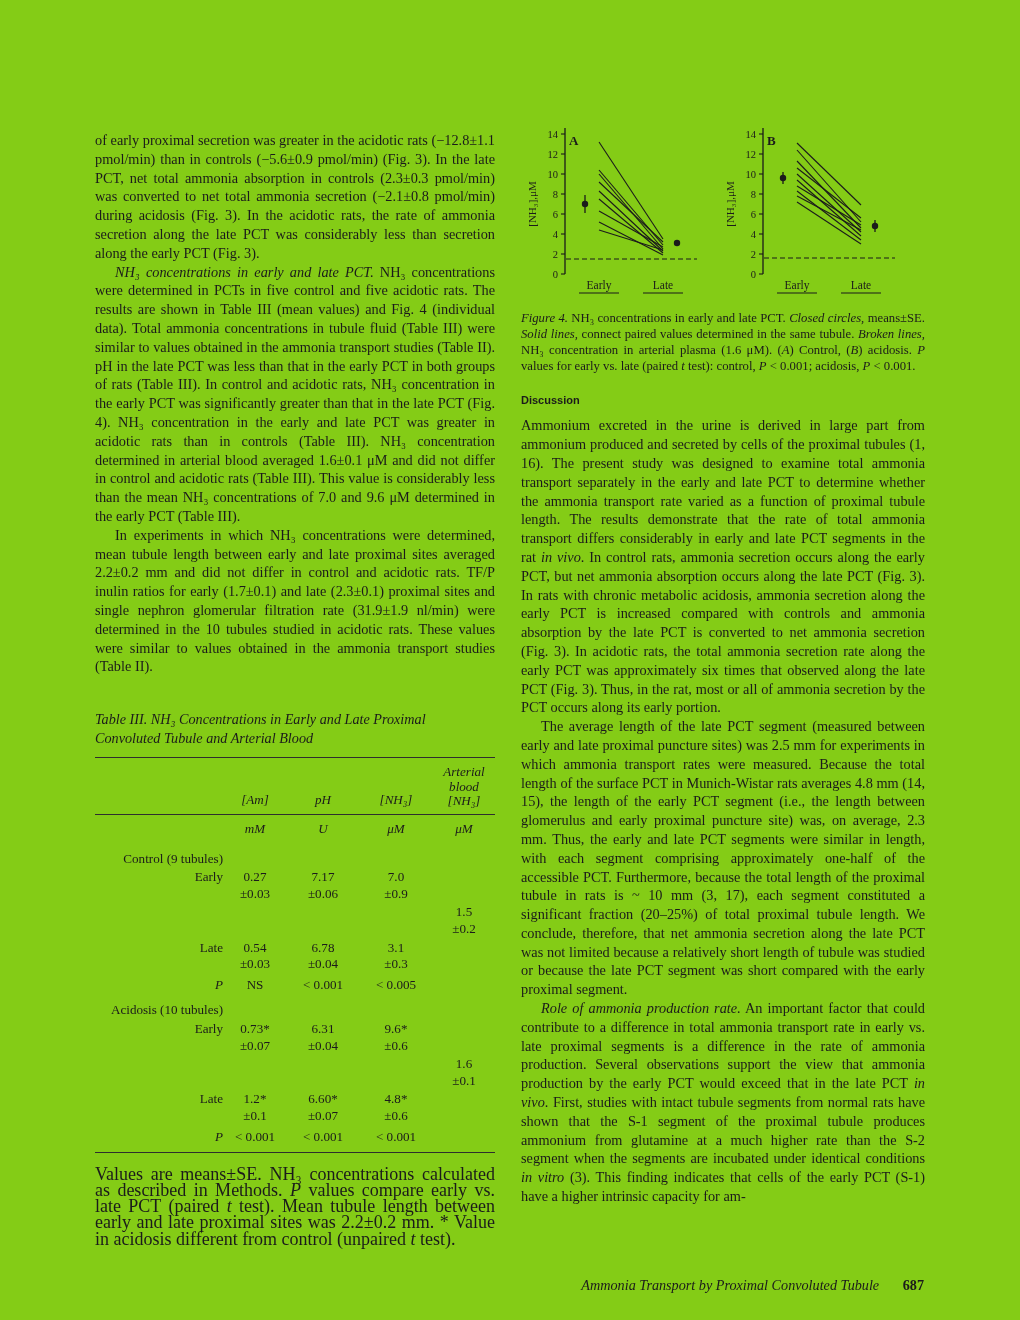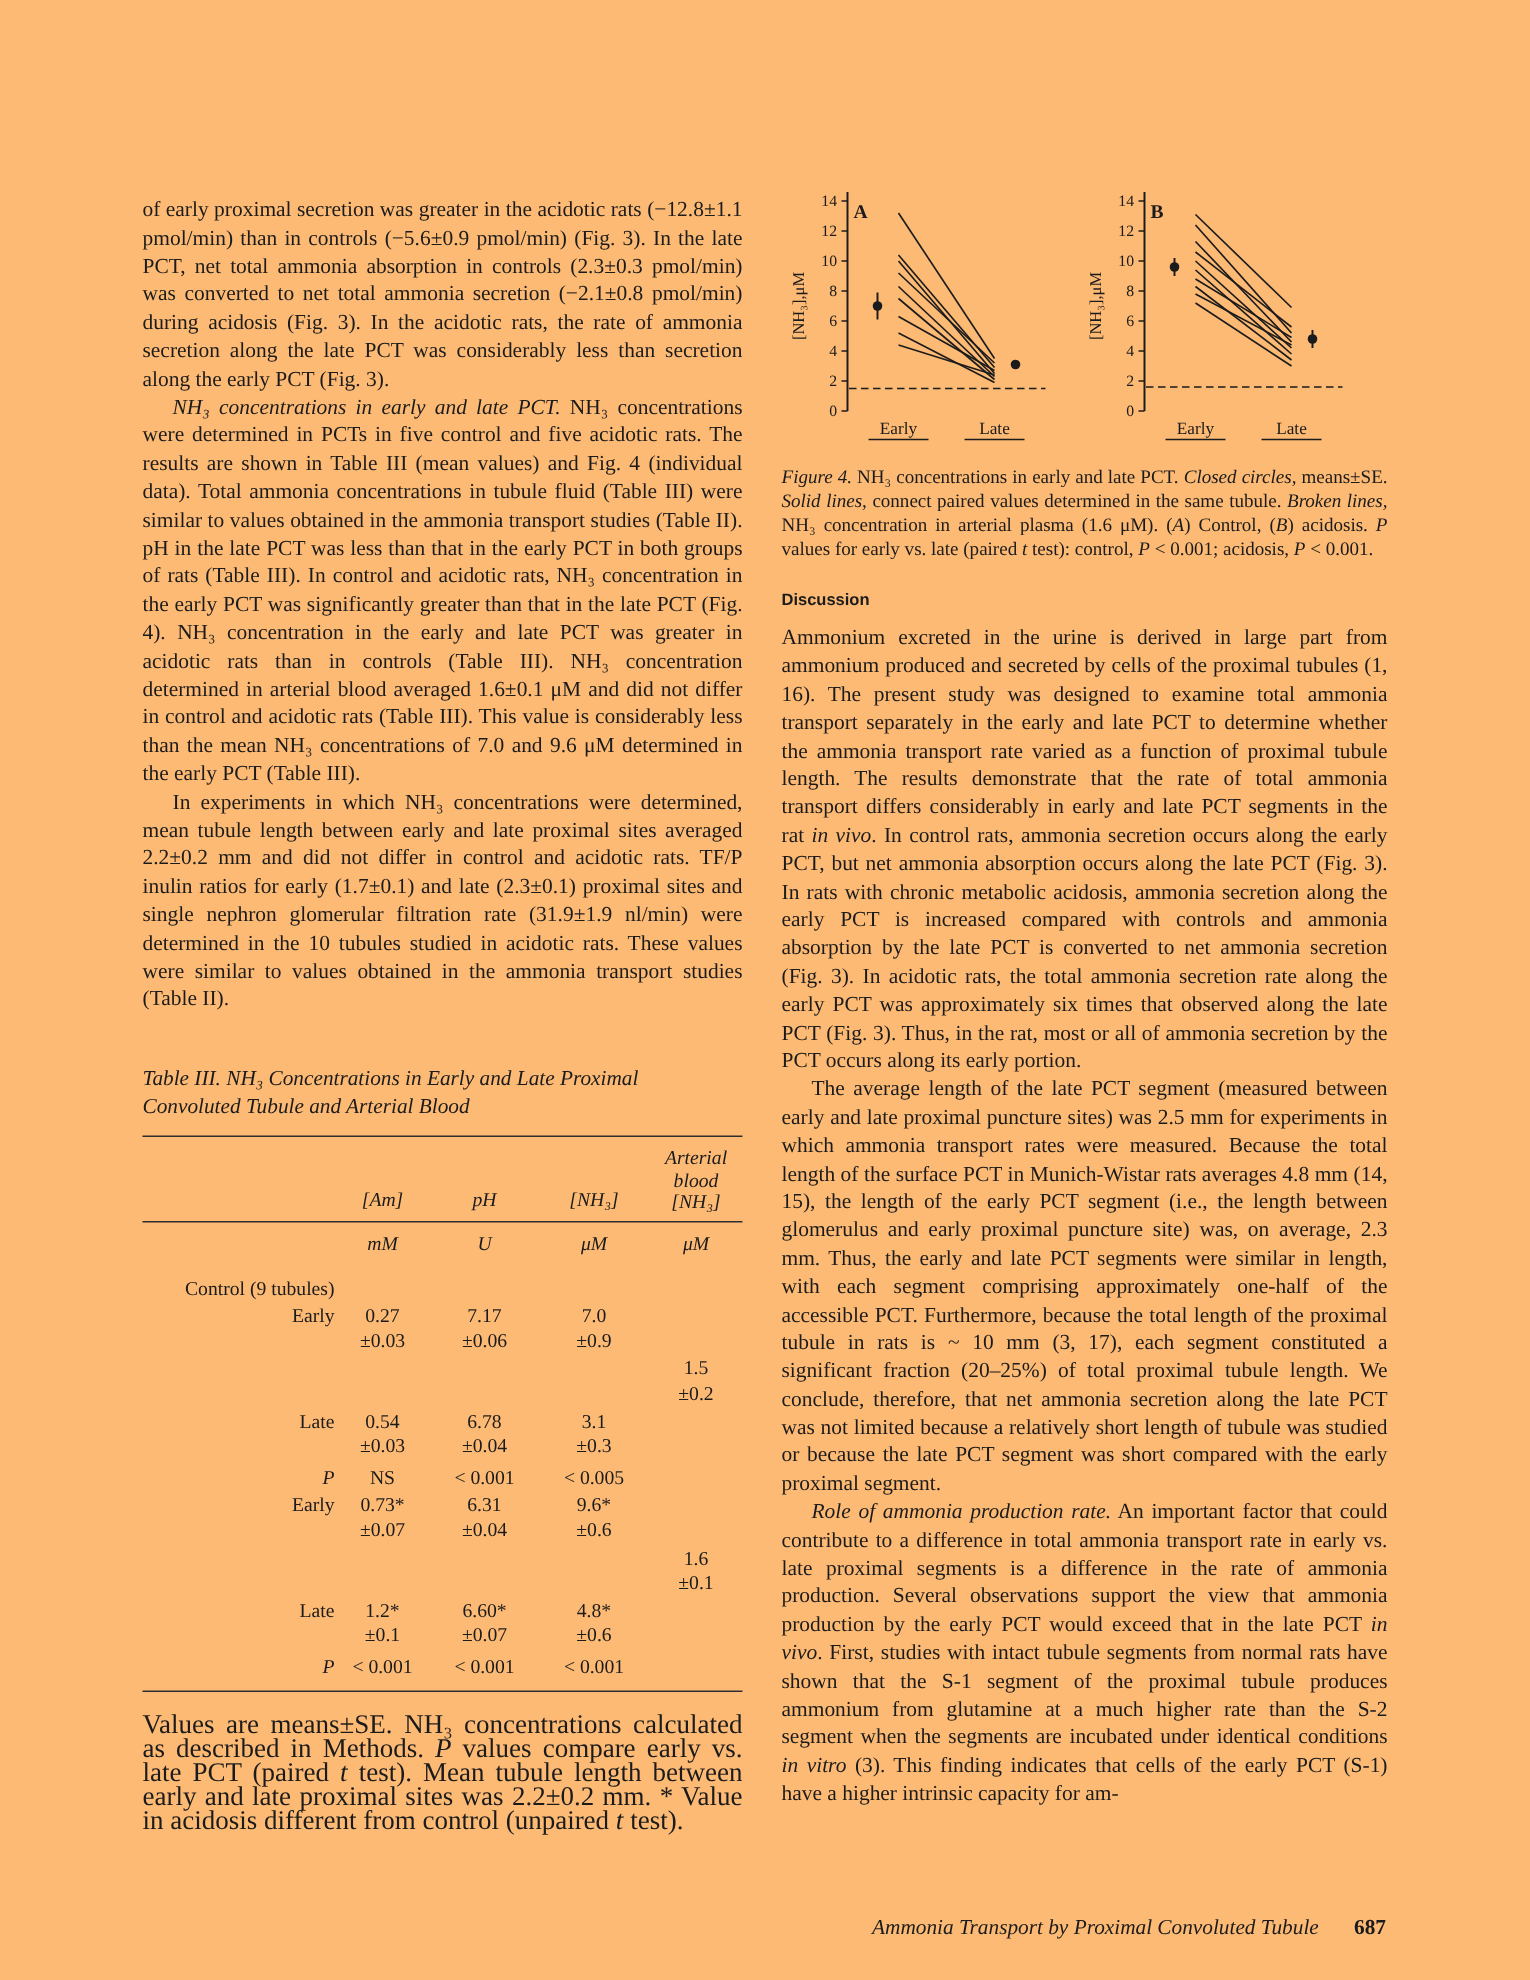--- a/index.html
+++ b/index.html
@@ -1,20 +1,20 @@
 <!DOCTYPE html>
 <html><head>
 <meta charset="utf-8">
 <style>
   * { box-sizing: border-box; }
   html,body { margin:0; padding:0; background:#9a9a9a; }
   .page {
     position: relative;
     width: 1020px; height: 1320px;
-    background: #fdba74;
+    background: #84cc16;
     font-family: "Liberation Serif", serif;
     color: #1b1b1b;
     overflow: hidden;
   }
   .col { position: absolute; top: 0; }
   .col-left  { left: 95px;  width: 400px; top: 131px; }
   .col-right { left: 521px; width: 404px; top: 122px; }
 
   p.body {
     margin: 0;
@@ -179,20 +179,29 @@
             </div>
             <div class="t-cell num">
               <div>NS</div>
             </div>
             <div class="t-cell num">
               <div>&lt; 0.001</div>
             </div>
             <div class="t-cell num">
               <div>&lt; 0.005</div>
             </div>
+            <div class="t-cell num"></div>
+          </div>
+          <div class="t-row kind-group">
+            <div class="t-cell lab">
+              <div>Acidosis (10 tubules)</div>
+            </div>
+            <div class="t-cell num"></div>
+            <div class="t-cell num"></div>
+            <div class="t-cell num"></div>
             <div class="t-cell num"></div>
           </div>
           <div class="t-row kind-data">
             <div class="t-cell lab ind">
               <div>Early</div>
             </div>
             <div class="t-cell num">
               <div>0.73*</div>
               <div>±0.07</div>
             </div>

